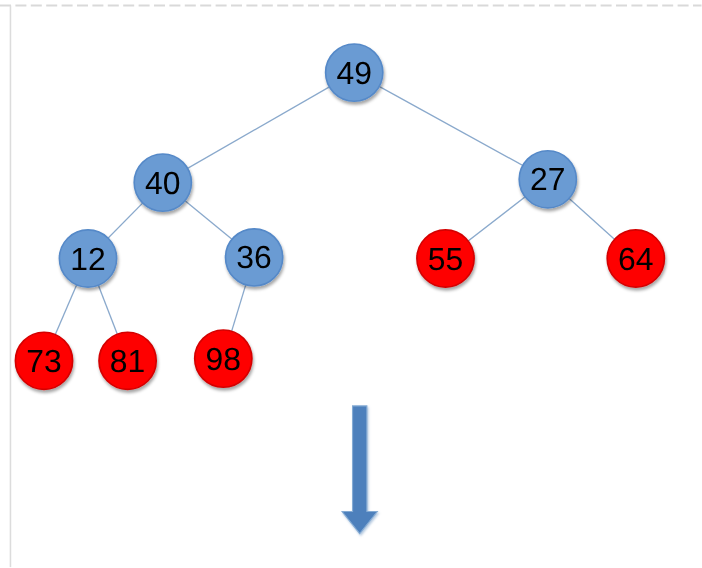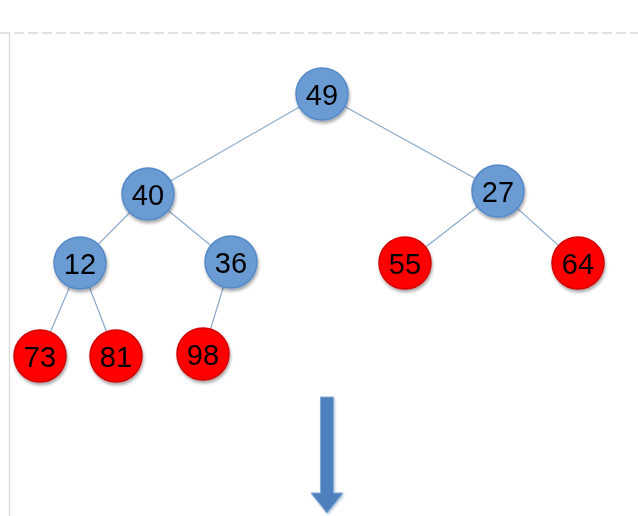--- a/index.html
+++ b/index.html
@@ -9,21 +9,20 @@
     height: 516px;
     background: #ffffff;
     overflow: hidden;
     font-family: "Liberation Sans", sans-serif;
   }
   #canvas-wrap {
     position: relative;
     width: 638px;
     height: 404px;
     background: #ffffff;
-    margin-top: 28px;
   }
   svg {
     display: block;
   }
   text.node-label {
     font-family: "Liberation Sans", "DejaVu Sans", sans-serif;
     font-size: 29px;
     fill: #000000;
   }
 </style>

